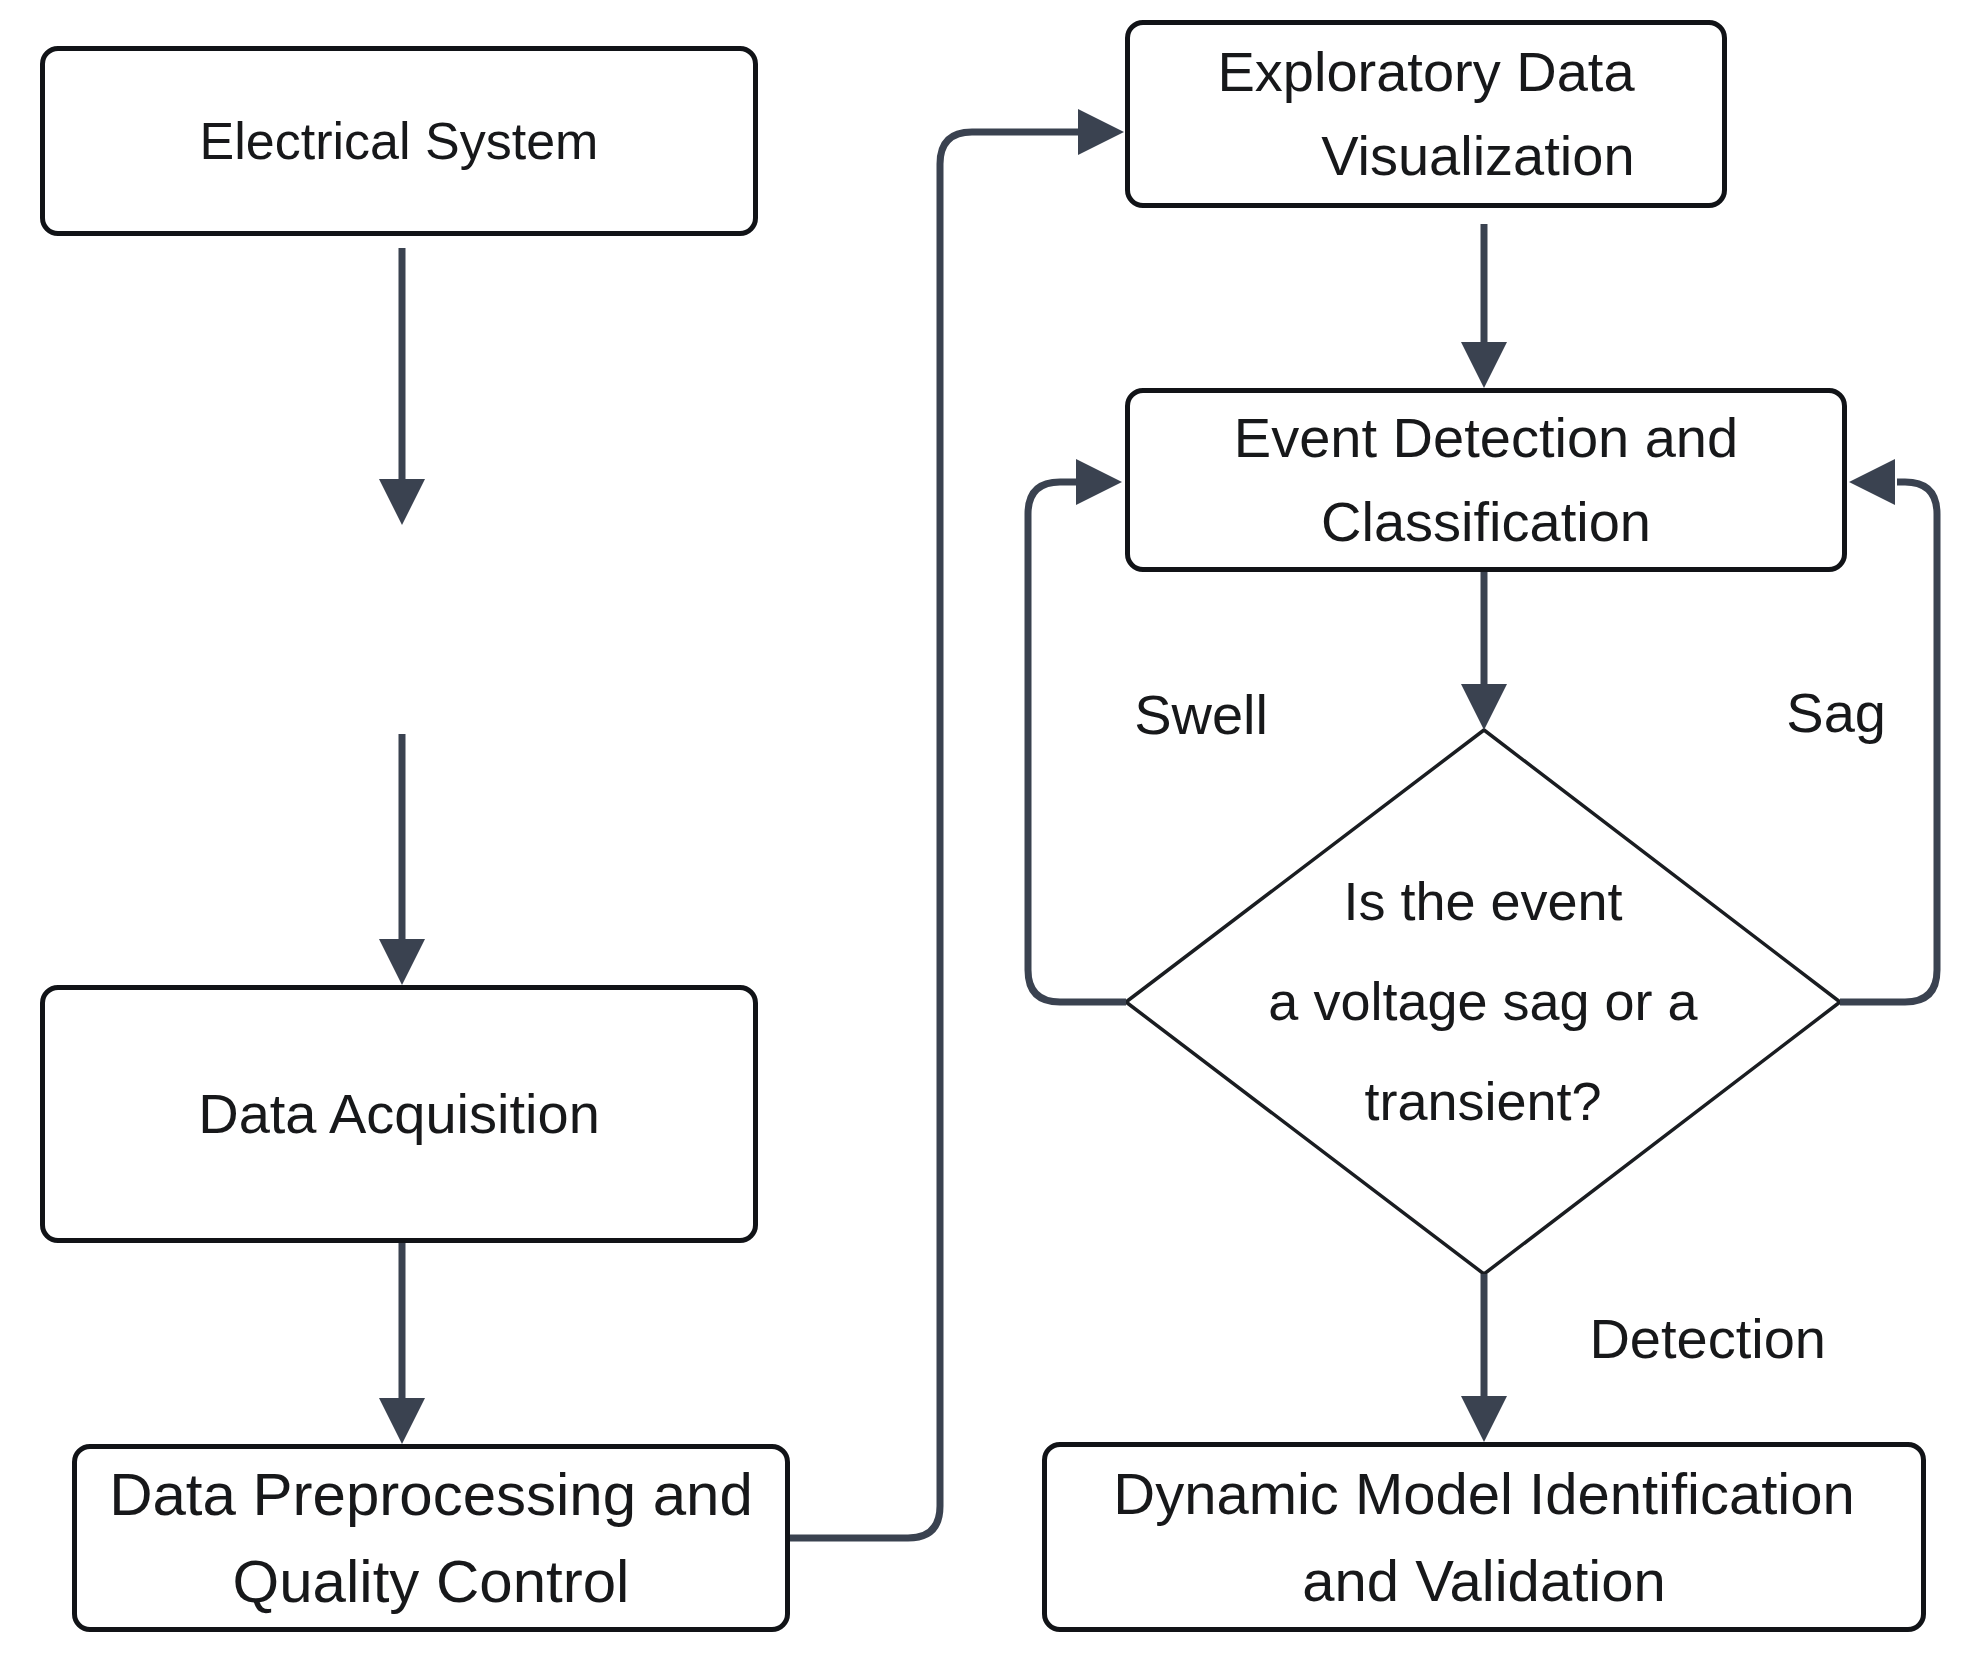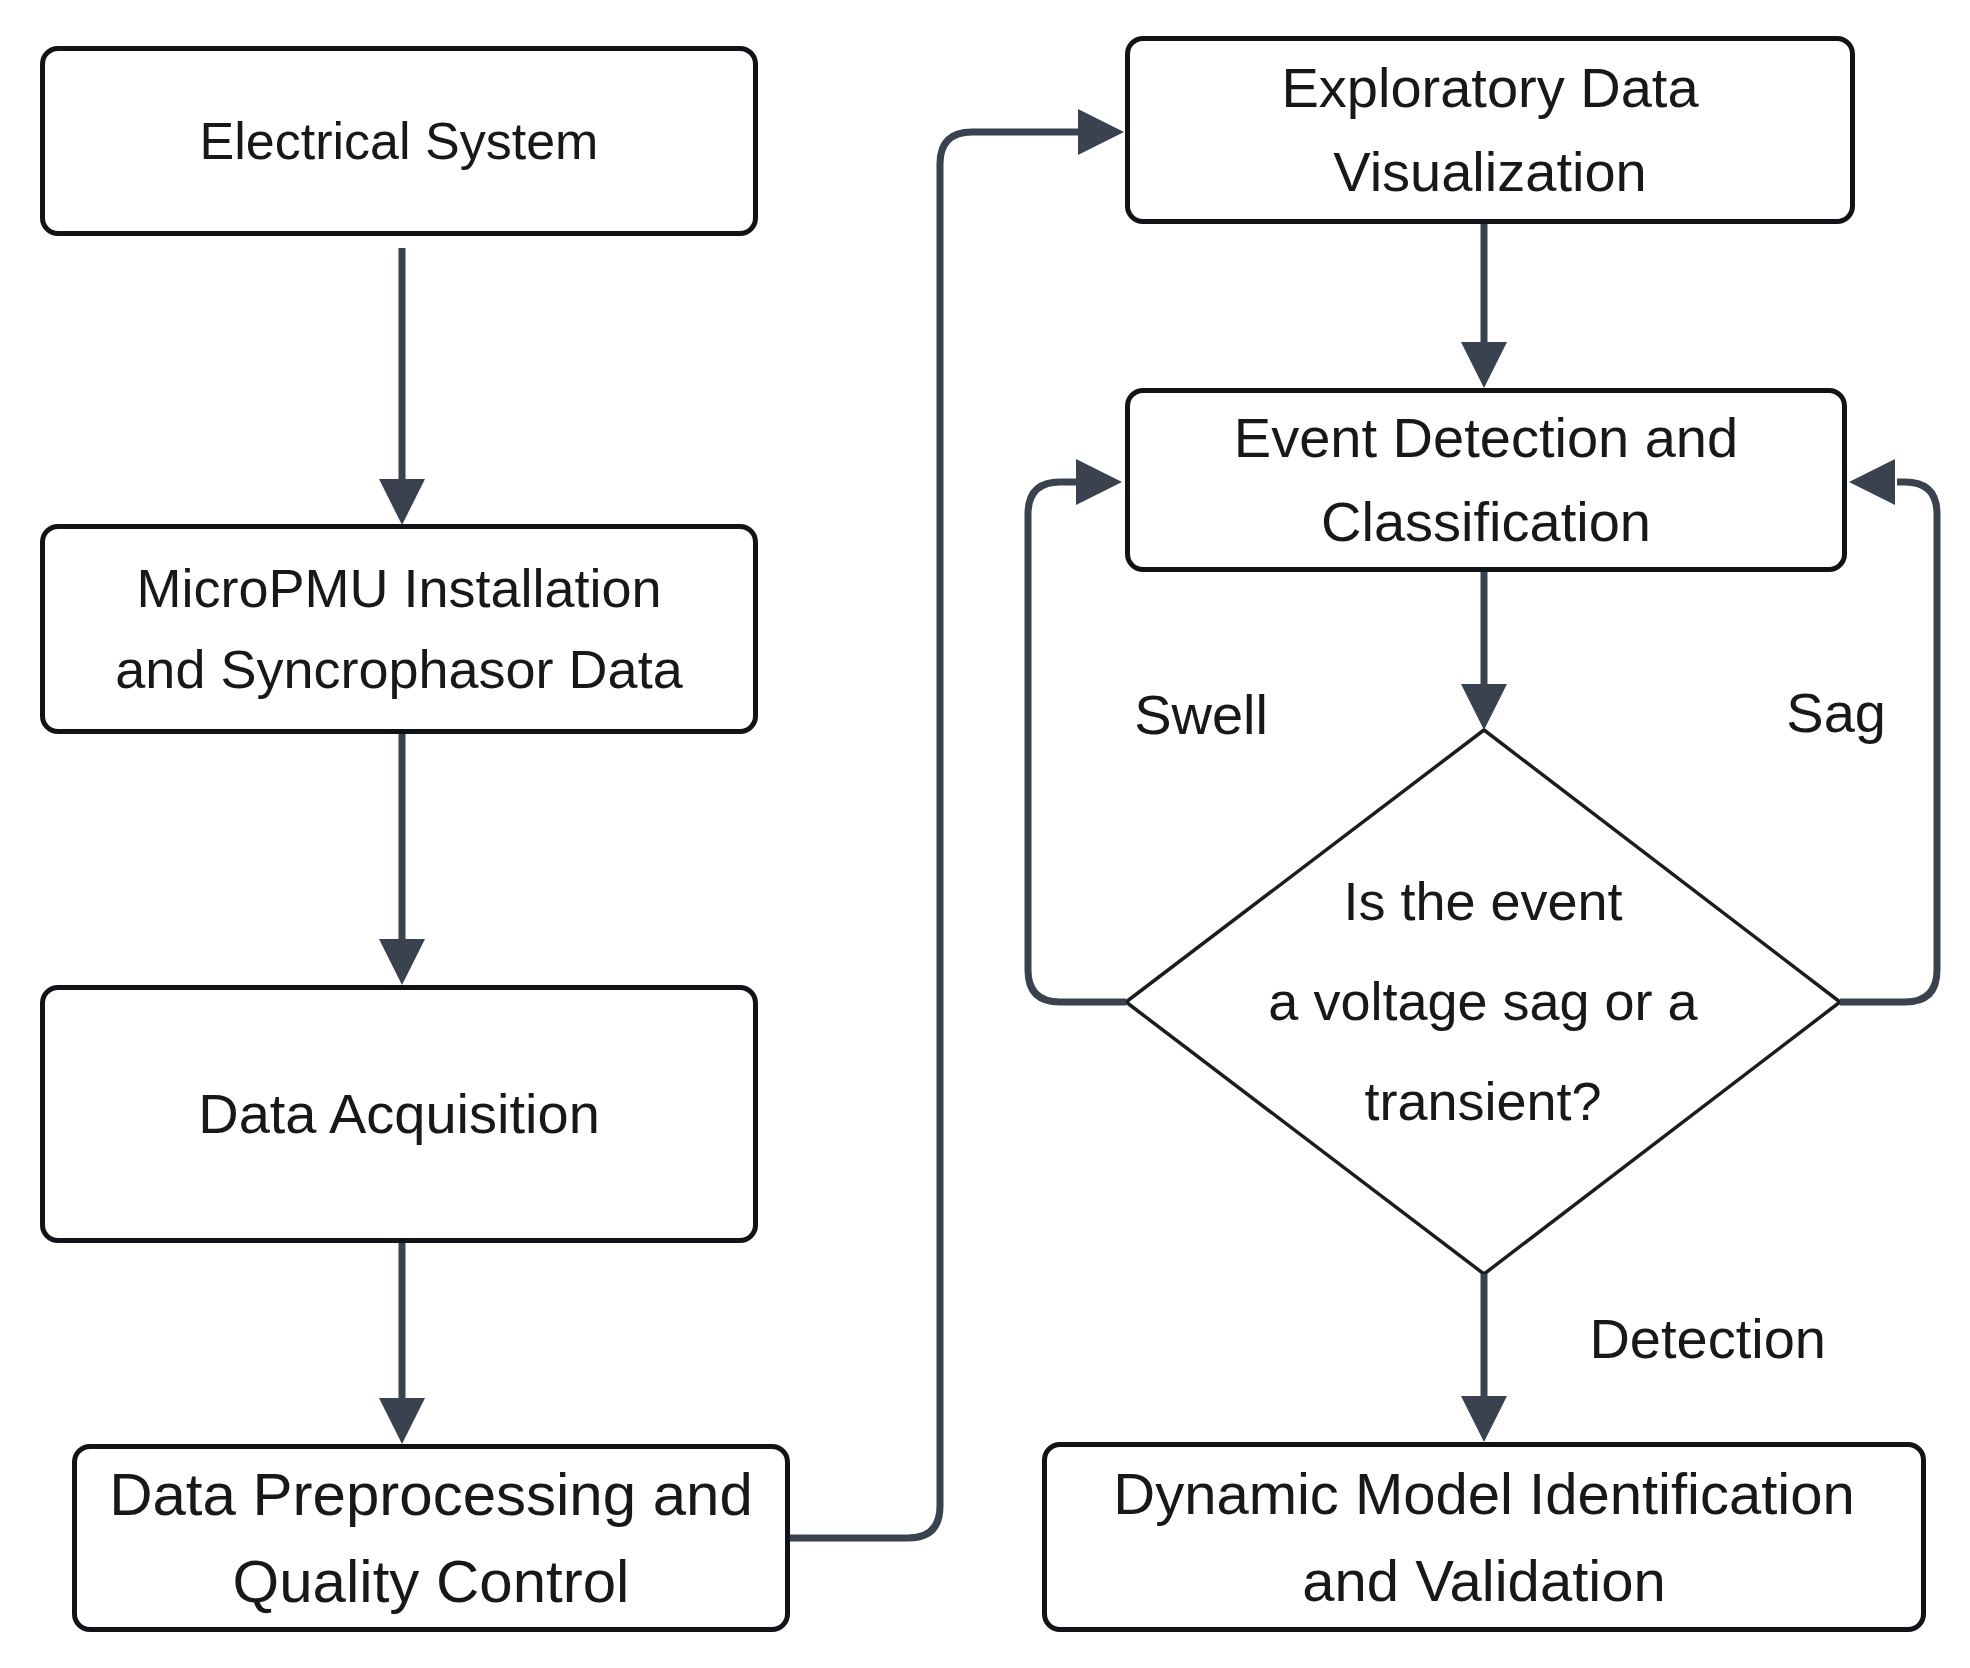--- a/index.html
+++ b/index.html
@@ -30,21 +30,21 @@
     border-radius:18px;
     display:flex;align-items:center;justify-content:center;
     text-align:center;
     white-space:pre-line;
     line-height:1.5;
   }
   .n-l1{left:40px;top:38px;width:718px;height:190px;font-size:52px;margin-top:8px;}
   .n-l2{left:40px;top:524px;width:718px;height:210px;font-size:54px;}
   .n-l3{left:40px;top:985px;width:718px;height:258px;font-size:56px;}
   .n-l4{left:40px;top:1444px;width:718px;height:188px;font-size:60px;line-height:1.45;margin-left:32px;}
-  .n-r1{left:1125px;top:36px;width:730px;height:188px;font-size:56px;}
+  .n-r1{left:1125px;top:20px;width:602px;height:188px;font-size:56px;text-align:right;}
   .n-r2{left:1125px;top:388px;width:722px;height:184px;font-size:56px;}
   .n-r3{left:1042px;top:1442px;width:884px;height:190px;font-size:58px;}
   .decision-label{
     position:absolute;left:1126px;top:730px;width:714px;height:544px;
     display:flex;align-items:center;justify-content:center;
     text-align:center;white-space:pre-line;
     font-size:54px;line-height:1.85;
   }
   .edge-label{
     position:absolute;
@@ -88,22 +88,20 @@
 
     <path class="edge" d="M1840 1002 H1905 Q1937 1002 1937 970 V514 Q1937 482 1905 482 H1897"></path>
     <polygon class="head" points="1895,459 1895,505 1849,482"></polygon>
 
     <path class="edge" d="M1484 1274 V1398"></path>
     <polygon class="head" points="1461,1396 1507,1396 1484,1442"></polygon>
   </svg>
 
   <div class="node n-l1">Electrical System</div>
 
-  <div class="node n-l2">MicroPMU Installation
-and Syncrophasor Data</div>
 
   <div class="node n-l3">Data Acquisition</div>
 
   <div class="node n-l4">Data Preprocessing and
 Quality Control</div>
 
   <div class="node n-r1">Exploratory Data
 Visualization</div>
 
   <div class="node n-r2">Event Detection and

